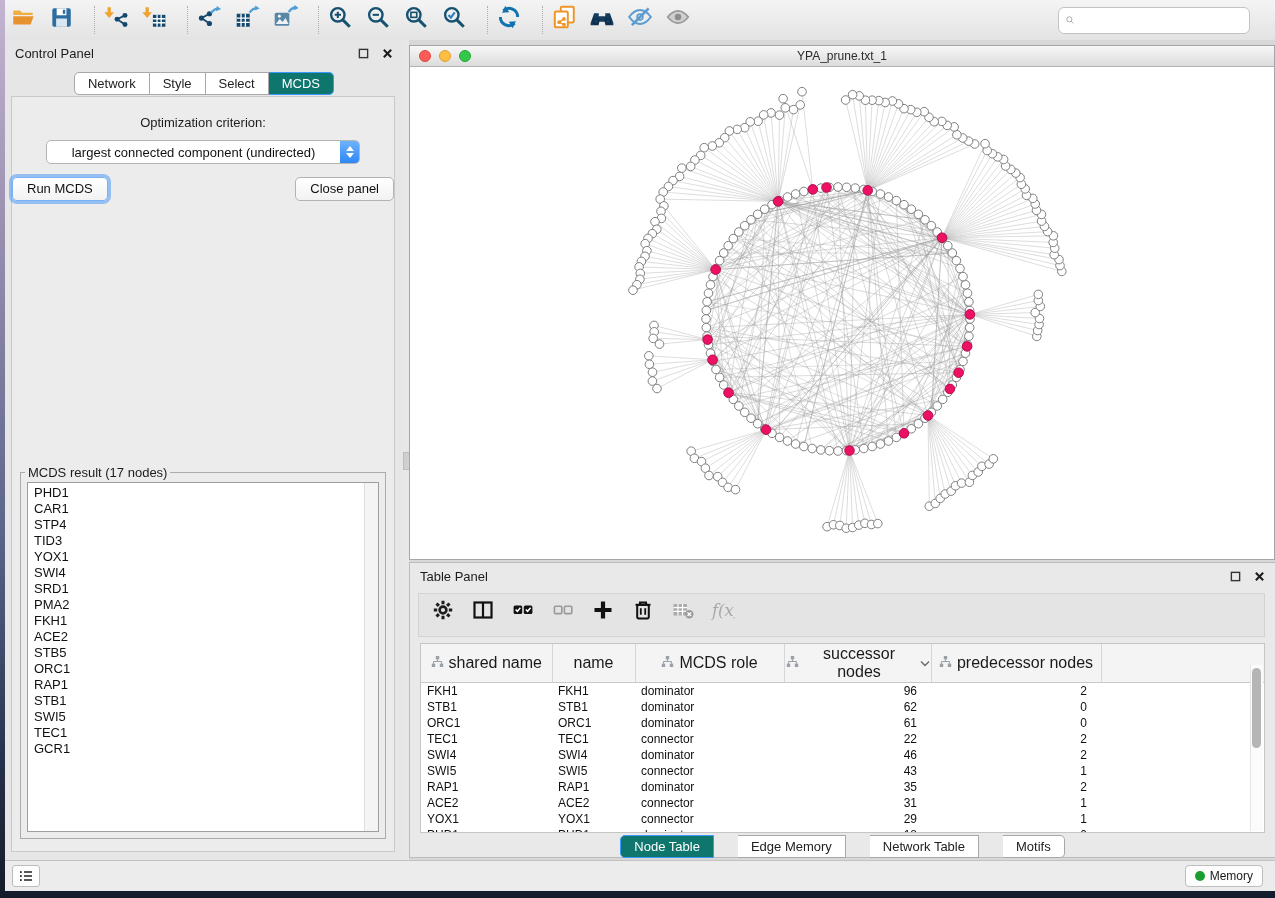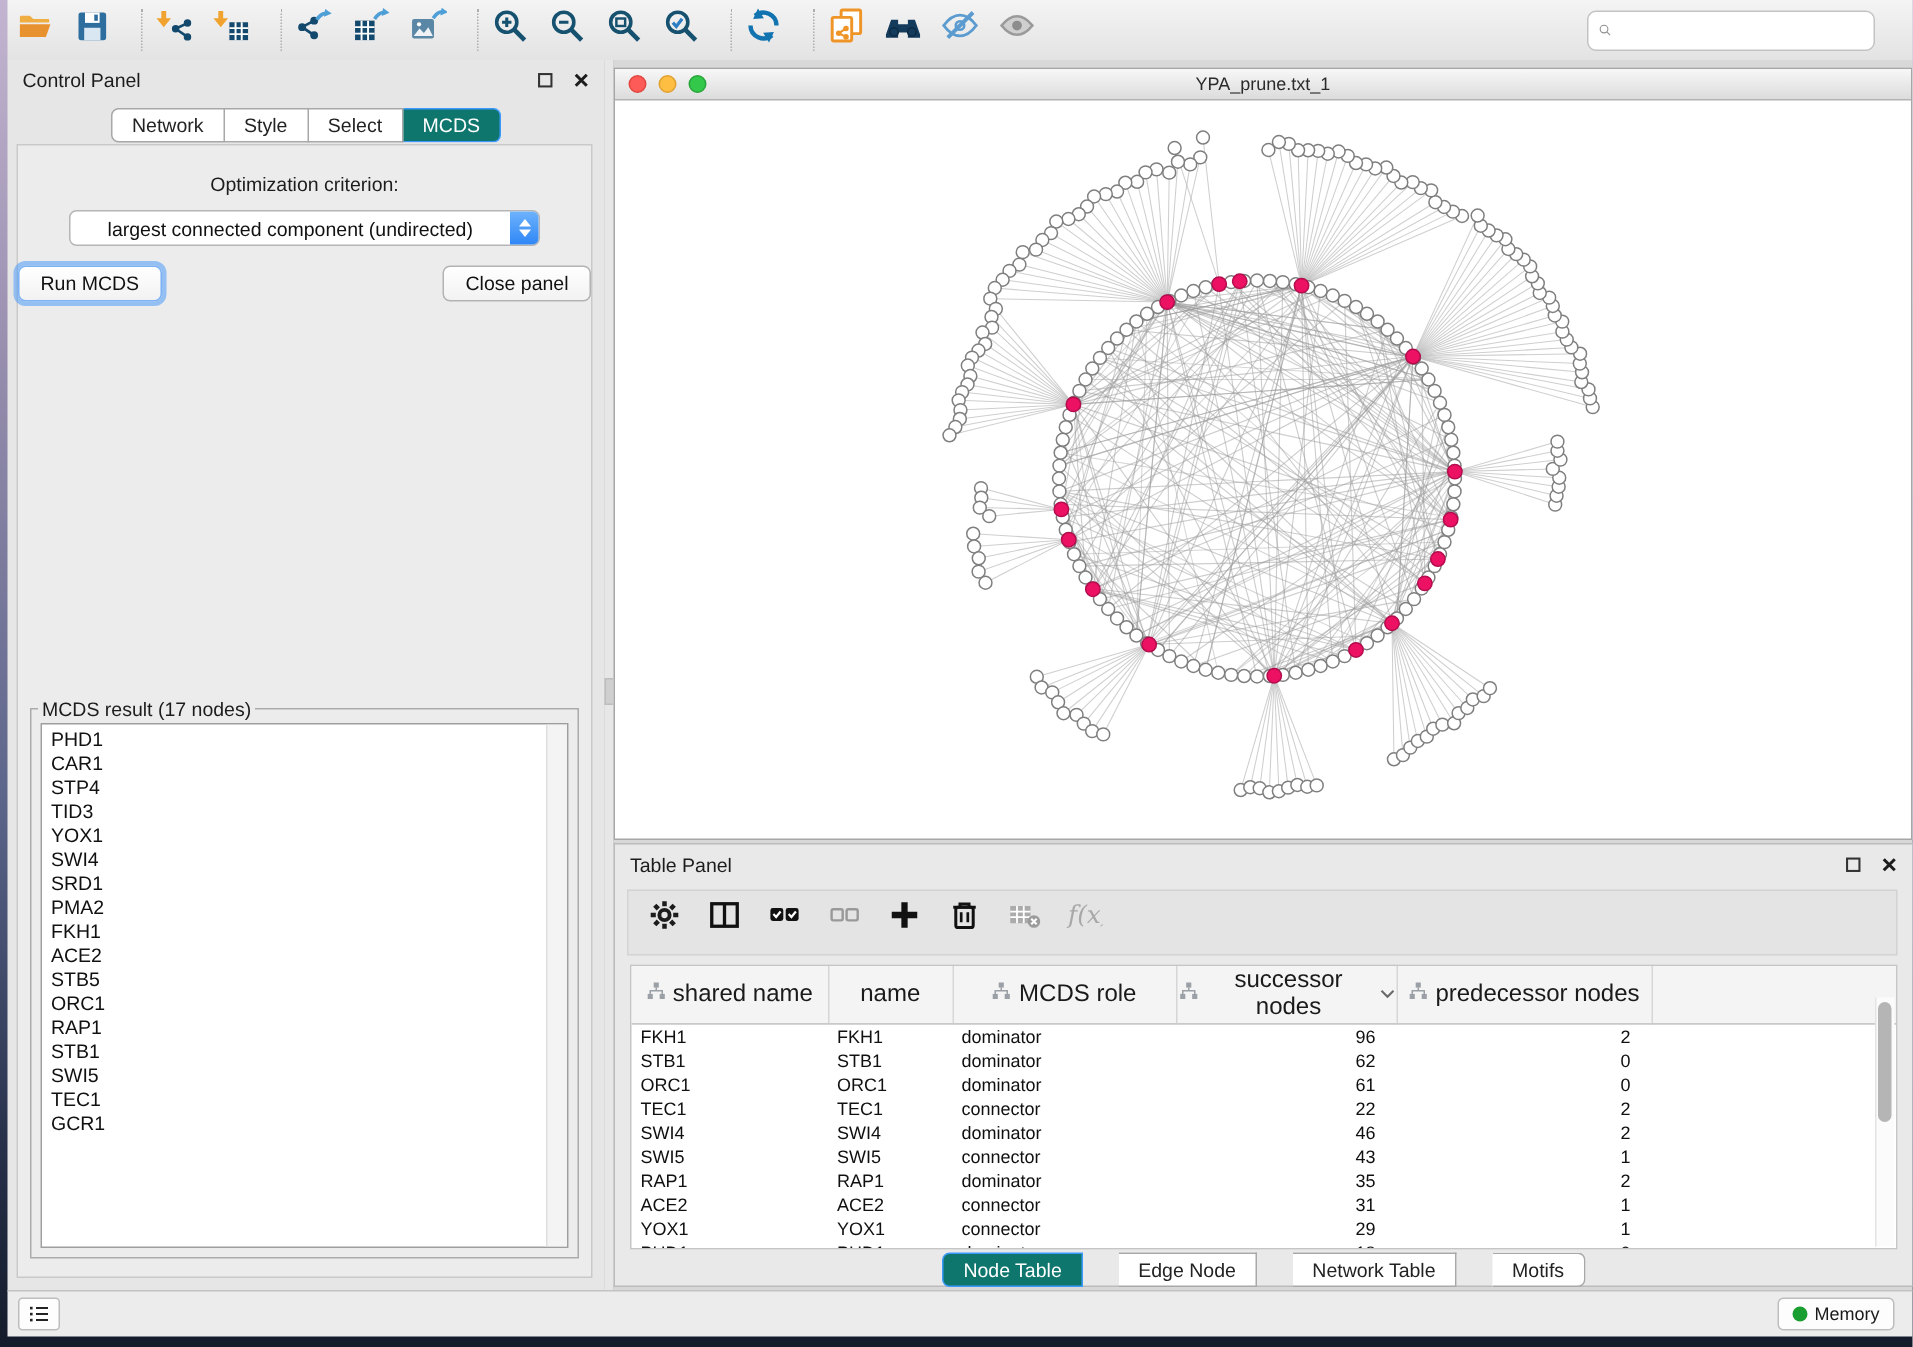--- a/index.html
+++ b/index.html
@@ -1270,21 +1270,21 @@
               <td></td>
             </tr>
           </tbody>
         </table>
       <div id="tbl-scroll">
           <div id="tbl-thumb"></div>
         </div>
     </div>
     <div id="tp-tabs">
         <button class="seg-tab sel">Node Table</button>
-        <button class="seg-tab">Edge Node</button>
+        <button class="seg-tab">Edge Memory</button>
         <button class="seg-tab">Network Table</button>
         <button class="seg-tab">Motifs</button>
       </div>
   </div>
 
   <div id="status-bar">
     <button id="list-btn">
       <svg viewBox="0 0 24 24">
           <g stroke="#222" stroke-width="2.2">
             <path d="M9 6h12M9 12h12M9 18h12"></path>

